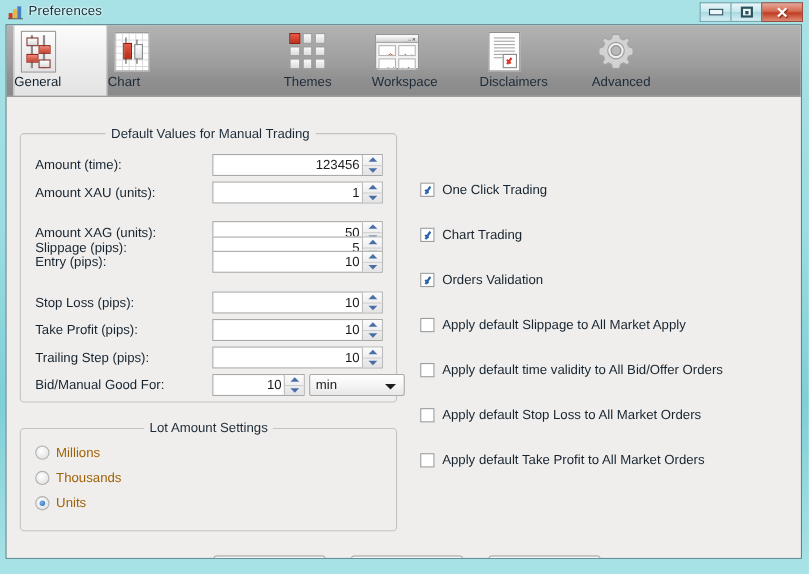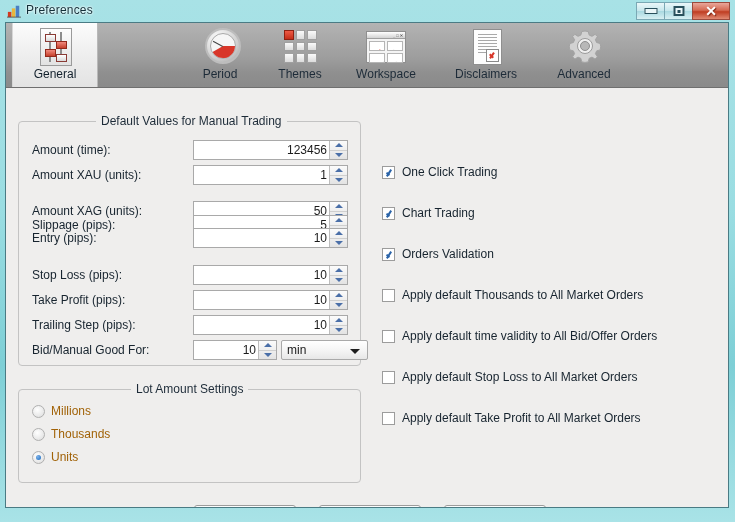--- a/index.html
+++ b/index.html
@@ -53,21 +53,21 @@
     overflow:hidden;
   }
   
   .tabstrip{
     position:absolute;left:0;top:0;width:722px;height:64px;
     background:linear-gradient(180deg,#b3b3b3 0%,#9d9d9d 55%,#8f8f8f 78%,#8a8a8a 100%);
     border-bottom:1px solid #6f6f6f;
   }
   .tab{
     position:absolute;top:0;height:64px;width:84px;
-    display:flex;flex-direction:column;align-items:center;justify-content:flex-start;
+    display:flex;flex-direction:column;align-items:flex-start;justify-content:flex-start;
     cursor:default;
   }
   .tab.selected{
     background:linear-gradient(180deg,#fcfcfc 0%,#eeeeee 50%,#e3e3e3 100%);
     border-left:1px solid #d7d7d7;border-right:1px solid #b9b9b9;
   }
   .tab .ico{margin-top:5px;width:42px;height:38px;position:relative;}
   .tab .lbl{
     font-size:12px;color:#1d2b38;margin-top:1px;white-space:nowrap;
   }
@@ -240,33 +240,32 @@
             <div class="trk" style="left:19px;"></div>
             <div class="hnd" style="left:4px;top:5px;"></div>
             <div class="hnd r" style="left:4px;top:20px;"></div>
             <div class="hnd r" style="left:15px;top:12px;"></div>
             <div class="hnd" style="left:15px;top:25px;"></div>
           </div>
         </div>
         <div class="lbl">General</div>
       </div>
 
-
-      <div class="tab" style="left:172px;">
+      <div class="tab" style="left:92px;">
         <div class="ico">
-          <div class="ic-clock">
-            <div class="face">
-              <div class="pie"></div>
-              <div class="pie2"></div>
-              <div class="hand" style="transform:rotate(118deg);"></div>
-            </div>
-          </div>
-        </div>
-        <div class="lbl">Period</div>
-      </div>
+          <div class="ic-candle">
+            <div class="wick" style="left:9px;top:4px;height:24px;"></div>
+            <div class="bar" style="left:7px;top:9px;height:13px;background:linear-gradient(180deg,#e45a44,#bb2a14);border:1px solid #8c1f0e;"></div>
+            <div class="wick" style="left:19px;top:6px;height:22px;"></div>
+            <div class="bar" style="left:17px;top:10px;height:12px;background:linear-gradient(180deg,#ffffff,#dddddd);border:1px solid #8a8a8a;"></div>
+          </div>
+        </div>
+        <div class="lbl">Chart</div>
+      </div>
+
 
       <div class="tab" style="left:252px;">
         <div class="ico">
           <div class="ic-grid">
             <i class="red"></i>
               <i></i>
               <i></i>
             <i></i>
               <i></i>
               <i></i>
@@ -472,21 +471,21 @@
       <div class="cb-row" style="top:119px;">
         <span class="cbox on"></span>
         <span class="cl">Chart Trading</span>
       </div>
       <div class="cb-row" style="top:160px;">
         <span class="cbox on"></span>
         <span class="cl">Orders Validation</span>
       </div>
       <div class="cb-row" style="top:201px;">
         <span class="cbox"></span>
-        <span class="cl">Apply default Thousands to All Market Orders</span>
+        <span class="cl">Apply default Slippage to All Market Apply</span>
       </div>
       <div class="cb-row" style="top:242px;">
         <span class="cbox"></span>
         <span class="cl">Apply default time validity to All Bid/Offer Orders</span>
       </div>
       <div class="cb-row" style="top:283px;">
         <span class="cbox"></span>
         <span class="cl">Apply default Stop Loss to All Market Orders</span>
       </div>
       <div class="cb-row" style="top:324px;">

